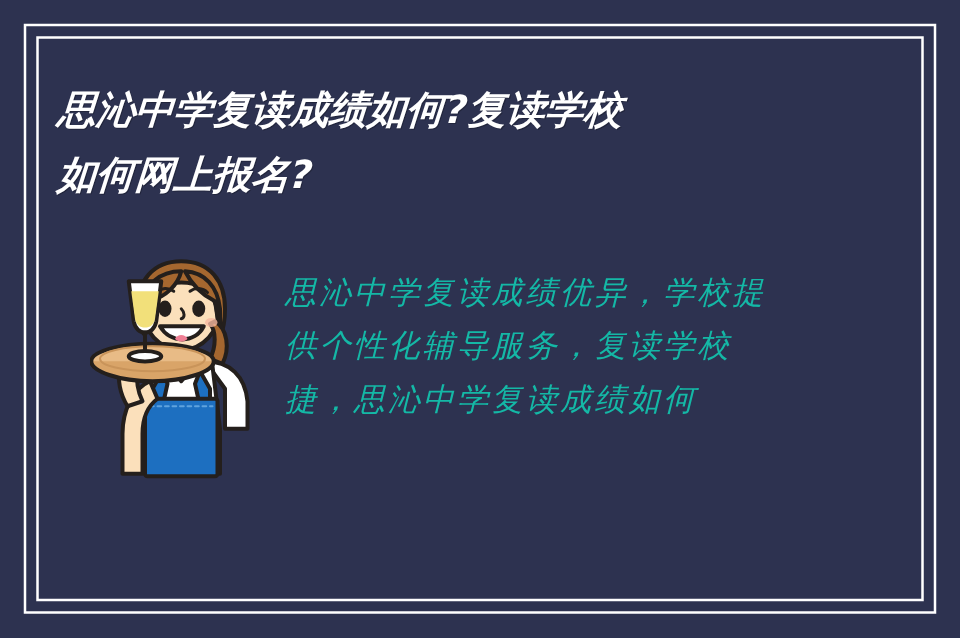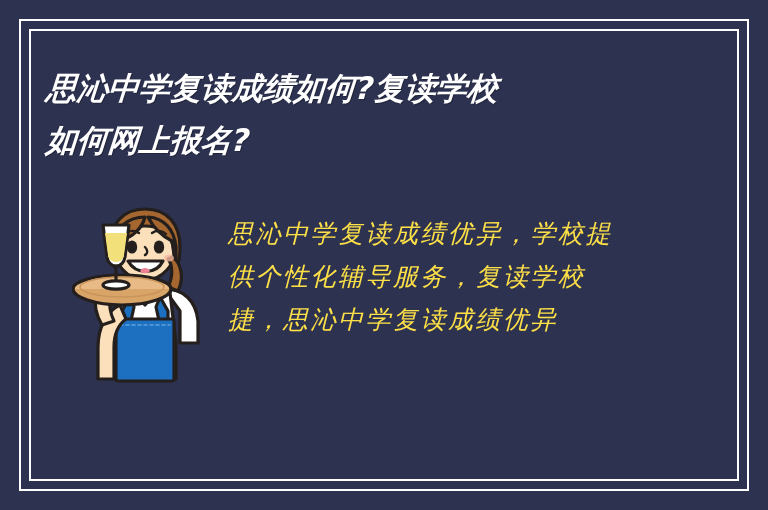--- a/index.html
+++ b/index.html
@@ -72,21 +72,21 @@
     height: 192px;
   }
   .illustration svg { display: block; }
 
   
   .body-text {
     position: absolute;
     left: 228px;
     top: 212px;
     width: 430px;
-    color: #fde047;
+    color: #14b8a6;
     font-family: "DejaVu Serif", "Liberation Serif", serif;
     font-size: 25px;
     font-style: italic;
     line-height: 43px;
     letter-spacing: 2.5px;
     white-space: nowrap;
   }
   .body-text .bline { display: block; }
 </style>
 </head>
@@ -156,16 +156,16 @@
         <path d="M33 40 L55 40 L52 62 C51 67 48 69 44 69 C40 69 37 67 36 62 Z" fill="#f2e07a" stroke="none"></path>
         <path d="M44 73 L44 90" fill="none"></path>
         <ellipse cx="44" cy="92" rx="13" ry="4.2" fill="#ffffff"></ellipse>
       </g>
     </svg>
   </div>
 
   <div class="body-text">
     <span class="bline">思沁中学复读成绩优异，学校提</span>
     <span class="bline">供个性化辅导服务，复读学校</span>
-    <span class="bline">捷，思沁中学复读成绩优异</span>
+    <span class="bline">捷，思沁中学复读成绩如何</span>
   </div>
 
 </div>
 
 </body></html>

